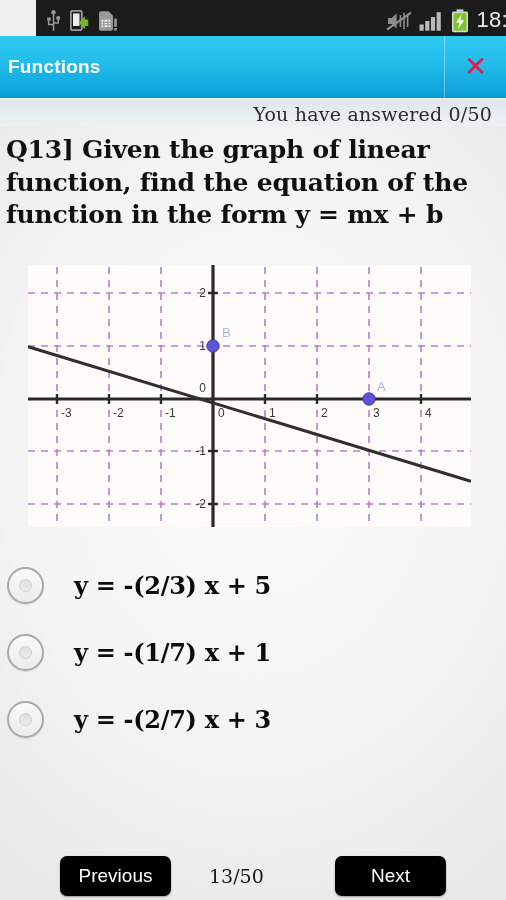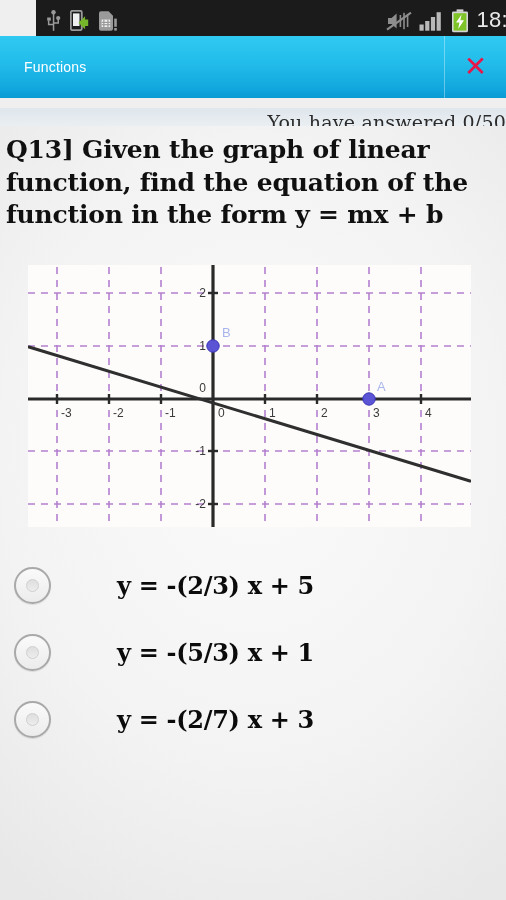--- a/index.html
+++ b/index.html
@@ -25,39 +25,39 @@
     padding-bottom:2px;
   }
 
   
   .titlebar{
     position:absolute; left:0; top:36px; width:506px; height:62px;
     background:linear-gradient(to bottom,#2fc9f2 0%,#23bdeb 42%,#10a5dc 88%,#0a9ad3 100%);
     display:flex; align-items:center;
   }
   .titlebar .title{
-    color:#ffffff; font-size:14px; font-weight:normal;
-    padding-left:24px; letter-spacing:.2px;
+    color:#ffffff; font-size:19px; font-weight:bold;
+    padding-left:8px; letter-spacing:.2px;
   }
   .closebtn{
     margin-left:auto; width:62px; height:62px;
     display:flex; align-items:center; justify-content:center;
     border-left:1px solid rgba(255,255,255,.35);
   }
   .closebtn .x{
     color:#e8174a; font-size:28px; font-weight:bold; line-height:1;
     font-family:"DejaVu Sans", sans-serif;
   }
 
   
   .answered{
-    position:absolute; left:0; top:108px; width:506px; height:28px;
+    position:absolute; left:0; top:100px; width:506px; height:28px;
     background:linear-gradient(to bottom,#dfe6ec 0%,#e9eef2 60%,#eef1f3 100%);
     display:flex; align-items:center; justify-content:flex-end;
-    padding-right:0;
+    padding-right:14px;
   }
   .answered span{
     font-family:"DejaVu Serif", serif;
     font-size:19px; color:#2b2b2b; letter-spacing:.2px;
   }
 
   
   .content{
     position:absolute; left:0; top:126px; width:506px; height:774px;
     background:
@@ -77,21 +77,21 @@
   
   .graph-wrap{
     position:absolute; left:28px; top:139px; width:443px; height:262px;
     background:#fdfcfa;
   }
   .graph-wrap svg{ display:block; }
 
   
   .options{ position:absolute; left:0; top:426px; width:506px; }
   .option{
-    display:flex; align-items:center; height:67px; padding-left:14px;gap:36px;
+    display:flex; align-items:center; height:67px; padding-left:7px;
   }
   .radio{
     width:37px; height:37px; border-radius:50%;
     border:2px solid #a9a9a9;
     background:linear-gradient(to bottom,#fafafa,#ececec);
     display:flex; align-items:center; justify-content:center;
     flex:0 0 auto;
     box-shadow:0 1px 1px rgba(0,0,0,.10);
   }
   .radio .dot{
@@ -282,25 +282,30 @@
       <div class="option">
         <span class="radio">
             <span class="dot"></span>
           </span>
         <span class="label">y = -(2/3) x + 5</span>
       </div>
       <div class="option">
         <span class="radio">
             <span class="dot"></span>
           </span>
-        <span class="label">y = -(5/3) x + 1</span>
+        <span class="label">y = -(1/7) x + 1</span>
       </div>
       <div class="option">
         <span class="radio">
             <span class="dot"></span>
           </span>
         <span class="label">y = -(2/7) x + 3</span>
       </div>
     </div>
 
+    <div class="footer">
+      <button id="prevBtn" class="navbtn">Previous</button>
+      <span class="counter">13/50</span>
+      <button id="nextBtn" class="navbtn">Next</button>
+    </div>
 
   </div>
 </div>
 
 </body></html>

